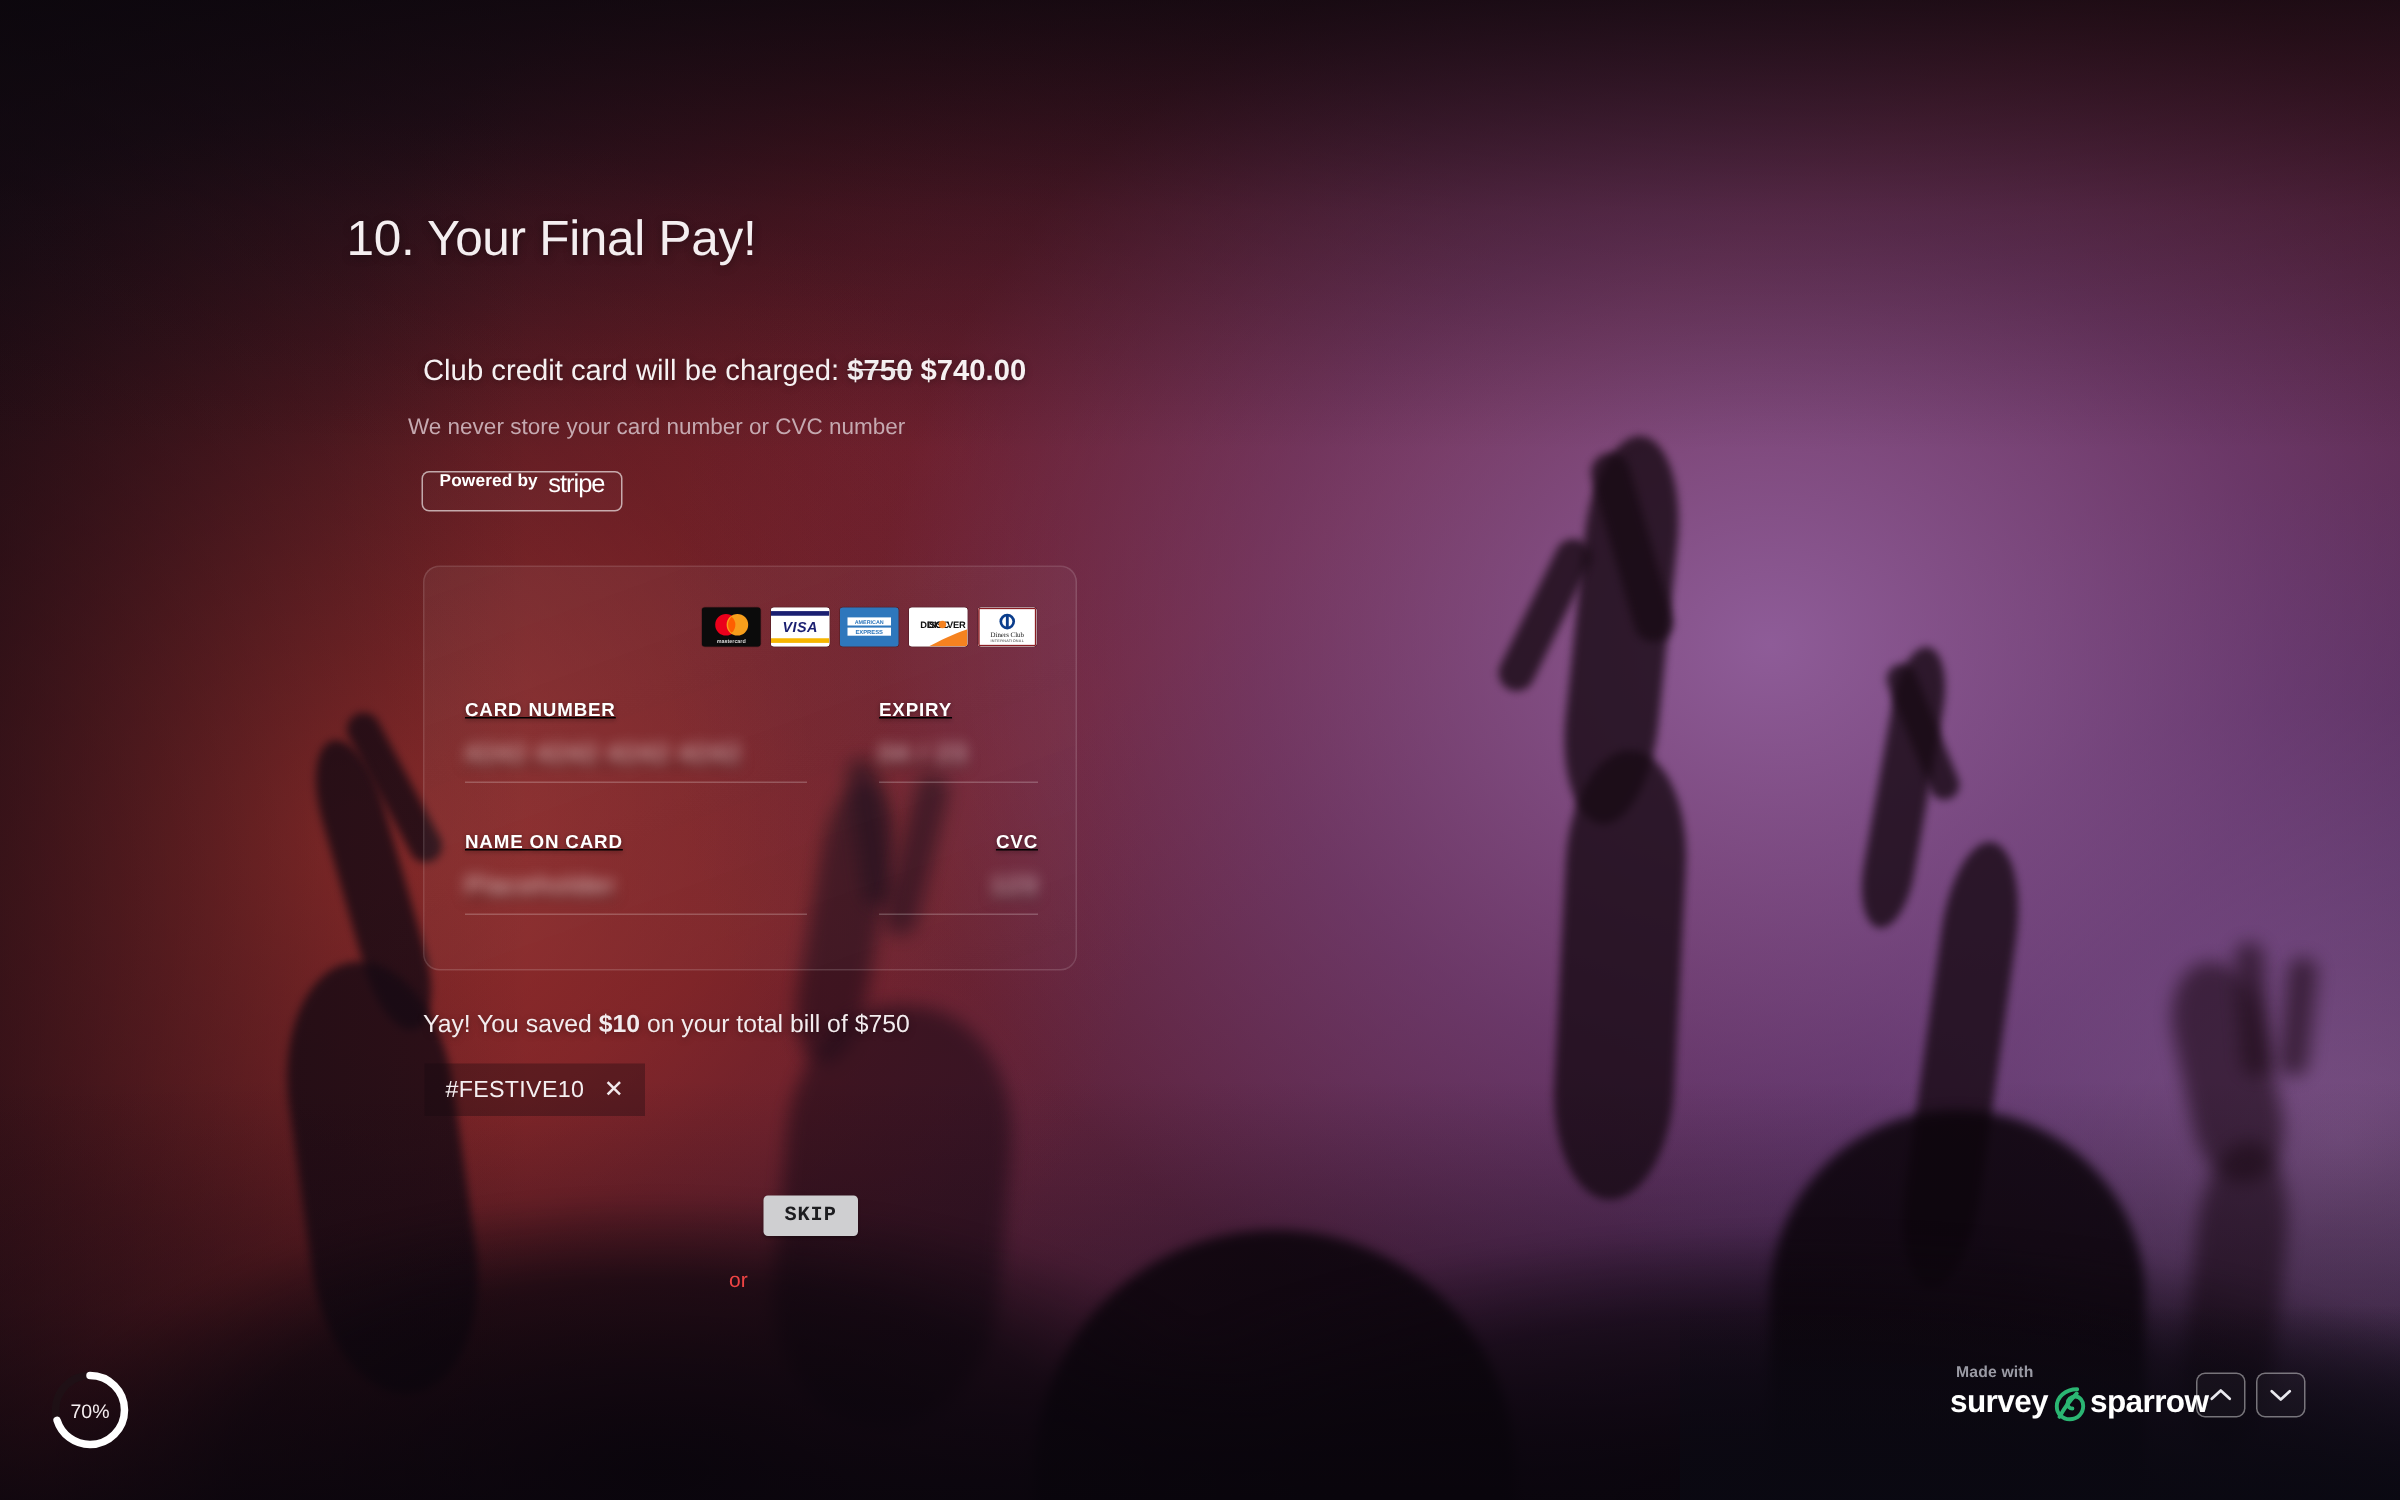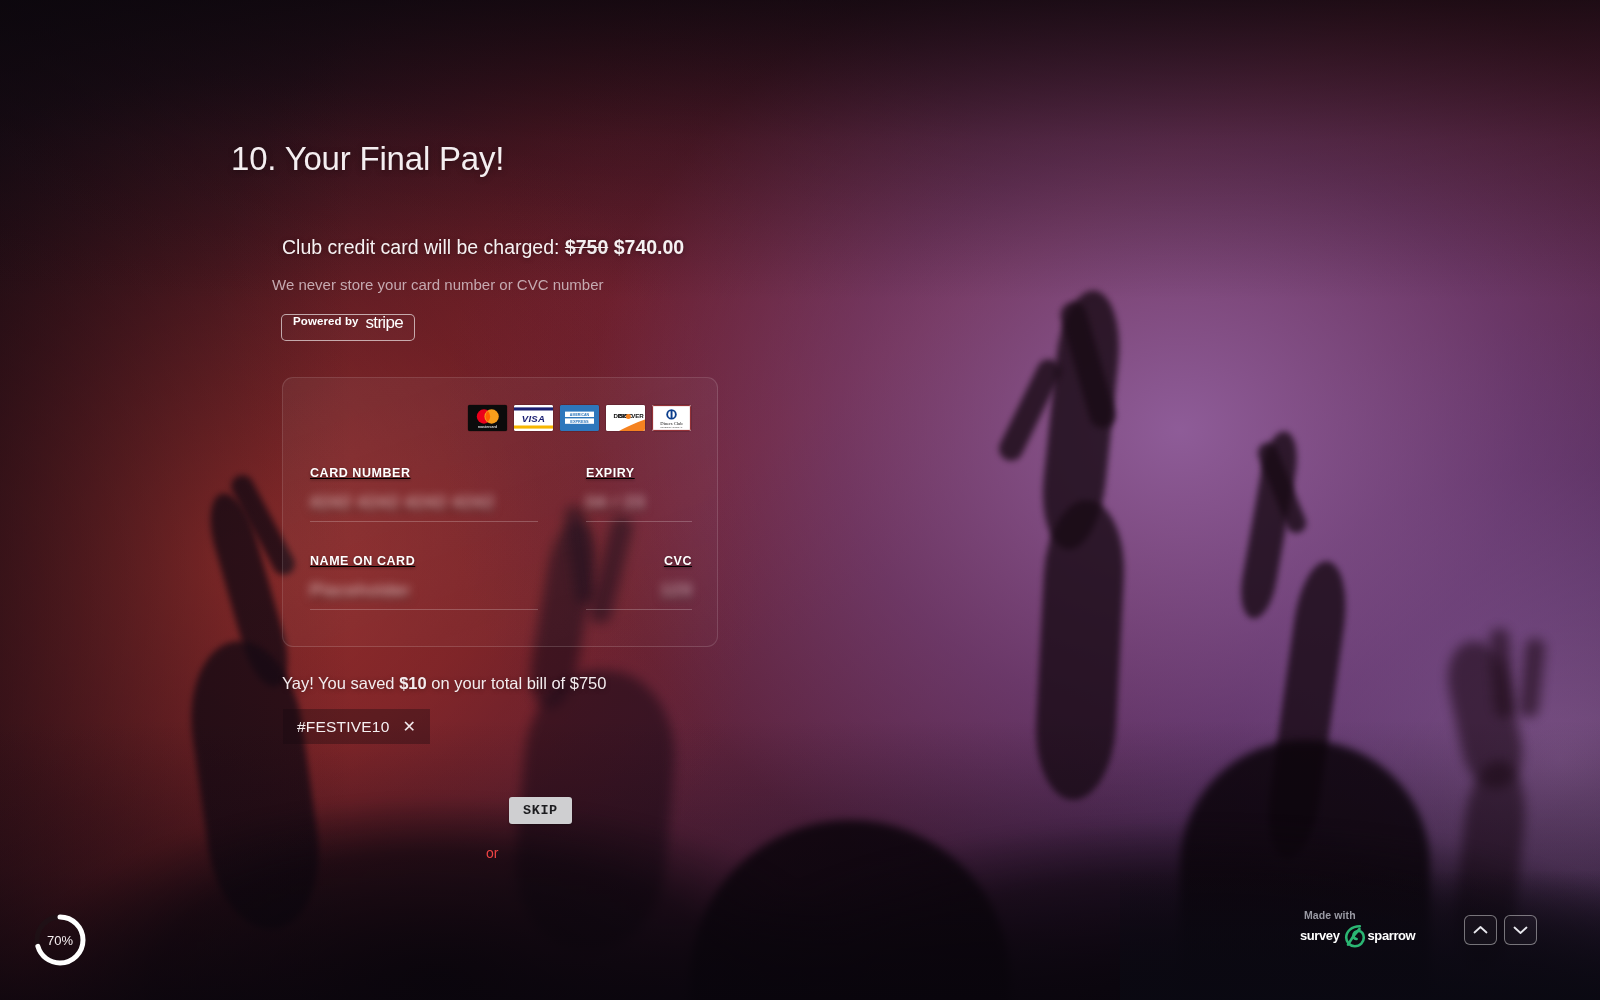--- a/index.html
+++ b/index.html
@@ -176,21 +176,21 @@
   .brandmark{
     position:absolute; left:1300px; top:905px; width:160px; height:44px;
   }
   .brandmark .made{
     position:absolute; left:4px; top:4px;
     font-size:10.5px; font-weight:700; color:#9a9aa4; letter-spacing:0.1px;
   }
   .brandmark .wordmark{
     position:absolute; left:0px; top:17px;
     display:flex; align-items:center;
-    font-size:13px; font-weight:700; color:#ffffff; letter-spacing:-0.4px;
+    font-size:21px; font-weight:700; color:#ffffff; letter-spacing:-0.4px;
   }
   .brandmark .bird{ width:26px; height:26px; margin:0 1px; position:relative; top:1px; }
 
   .navbtns{ position:absolute; left:1464px; top:915px; display:flex; gap:7px; }
   .navbtn{
     width:33px; height:30px; border-radius:6px;
     border:1px solid rgba(255,255,255,0.42);
     display:flex; align-items:center; justify-content:center;
     background:rgba(255,255,255,0.03);
   }

